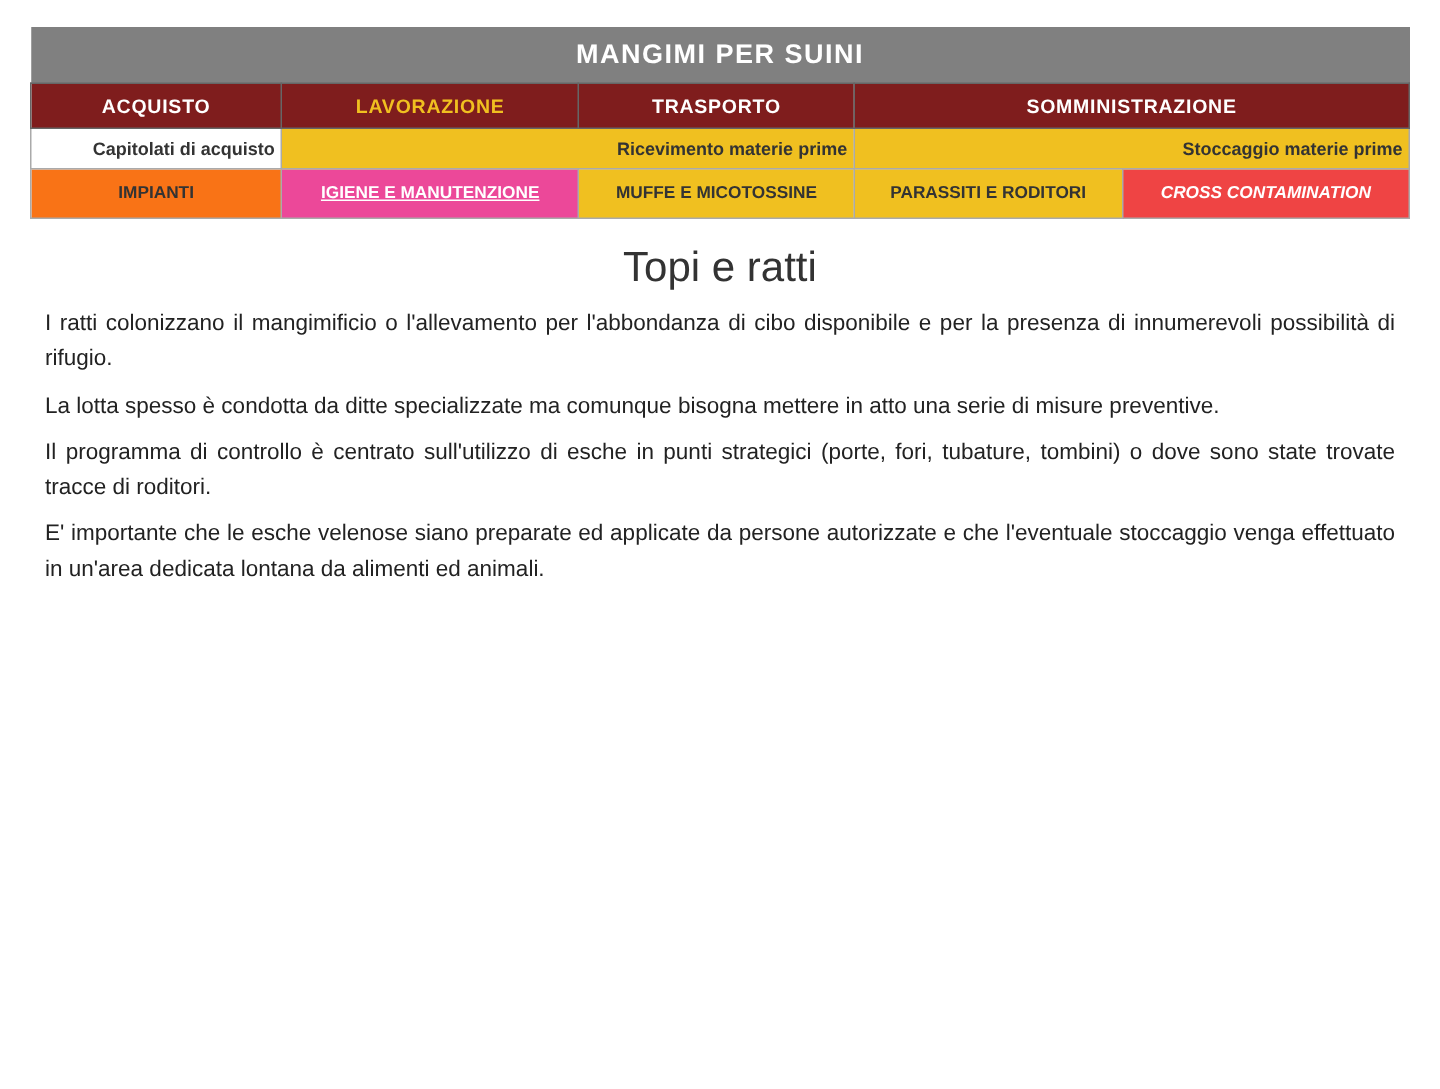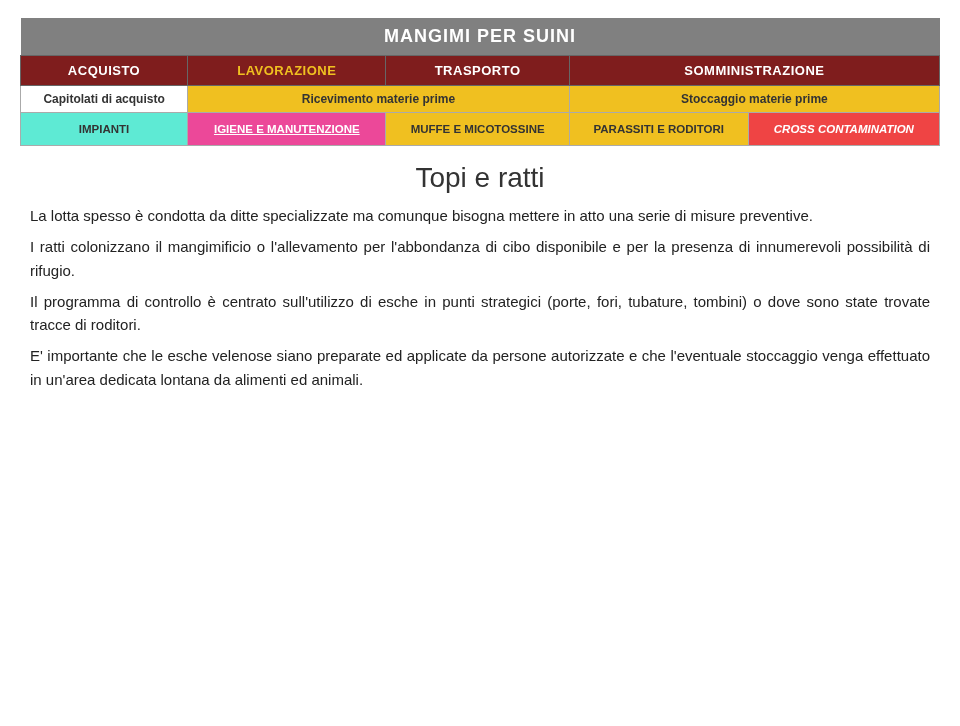--- a/index.html
+++ b/index.html
@@ -54,21 +54,21 @@
       text-align: center;
       padding: 7px 4px;
       border: 1px solid #666;
       letter-spacing: 0.5px;
     }
 
     
     .row-sub td {
       font-weight: bold;
       font-size: 12px;
-      text-align: center;
+      text-align: right;
       padding: 6px 4px;
       border: 1px solid #aaa;
     }
 
     .cell-white {
       background: #ffffff;
       color: #333;
     }
 
     .cell-yellow {
@@ -80,21 +80,21 @@
     .row-detail td {
       font-weight: bold;
       font-size: 11.5px;
       text-align: center;
       padding: 10px 4px;
       border: 1px solid #aaa;
       vertical-align: middle;
     }
 
     .cell-detail-white {
-      background: #5eead4;
+      background: #f97316;
       color: #333;
     }
 
     .cell-detail-gray {
       background: #ec4899;
       color: #ffffff;
       text-decoration: underline;
     }
 
     .cell-detail-yellow {
@@ -168,18 +168,18 @@
       <td class="cell-detail-gray">IGIENE E MANUTENZIONE</td>
       <td class="cell-detail-yellow">MUFFE E MICOTOSSINE</td>
       <td class="cell-detail-yellow">PARASSITI E RODITORI</td>
       <td class="cell-detail-red">CROSS CONTAMINATION</td>
     </tr>
   </tbody>
     </table>
 
   <div class="content-area">
     <div class="content-title">Topi e ratti</div>
+    <p class="content-text">I ratti colonizzano il mangimificio o l'allevamento per l'abbondanza di cibo disponibile e per la presenza di innumerevoli possibilità di rifugio.</p>
     <p class="content-text">La lotta spesso è condotta da ditte specializzate ma comunque bisogna mettere in atto una serie di misure preventive.</p>
-    <p class="content-text">I ratti colonizzano il mangimificio o l'allevamento per l'abbondanza di cibo disponibile e per la presenza di innumerevoli possibilità di rifugio.</p>
     <p class="content-text">Il programma di controllo è centrato sull'utilizzo di esche in punti strategici (porte, fori, tubature, tombini) o dove sono state trovate tracce di roditori.</p>
     <p class="content-text">E' importante che le esche velenose siano preparate ed applicate da persone autorizzate e che l'eventuale stoccaggio venga effettuato in un'area dedicata lontana da alimenti ed animali.</p>
   </div>
 </div>
 
 </body></html>

